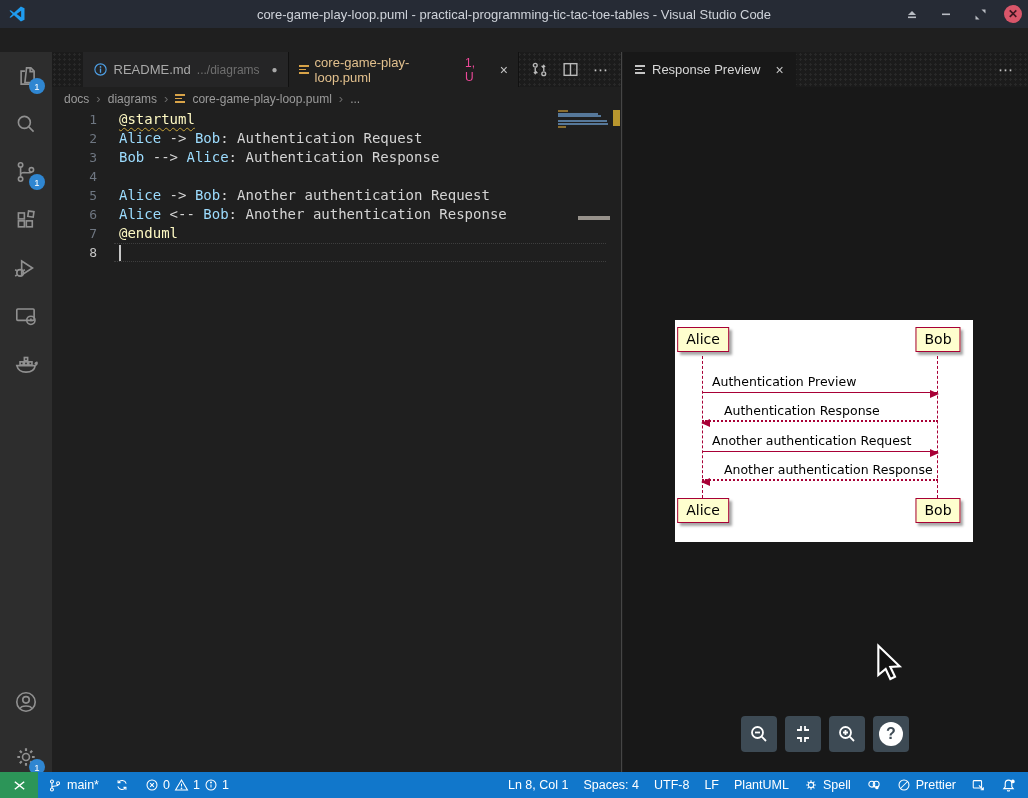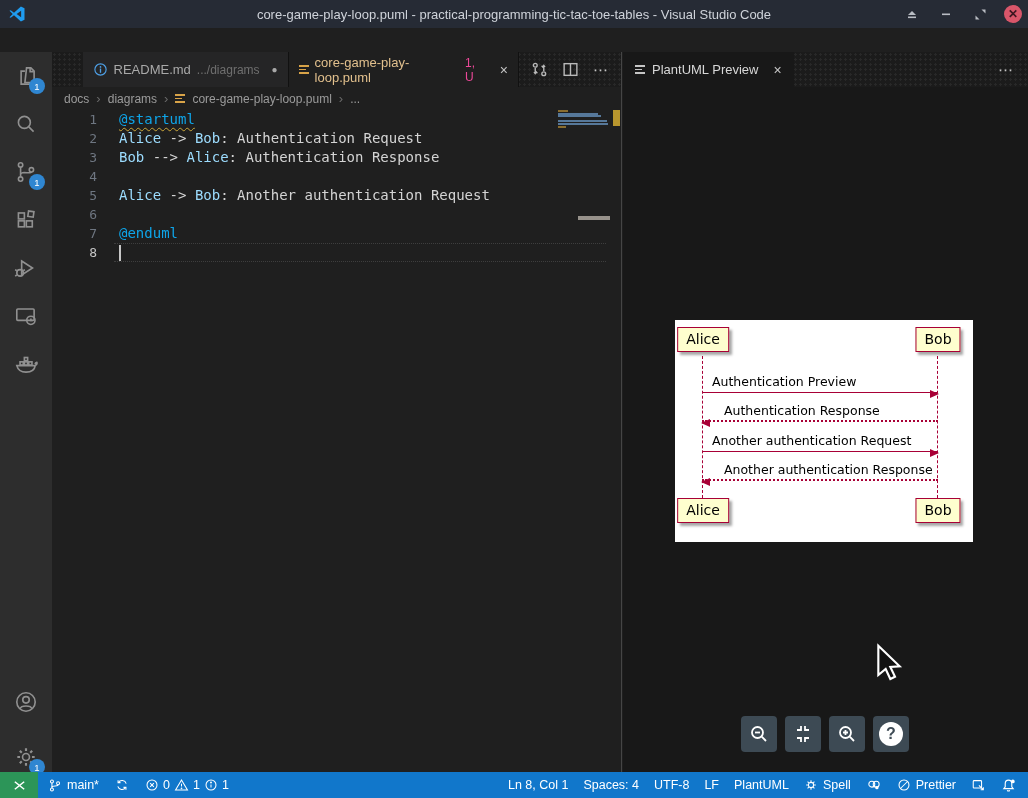--- a/index.html
+++ b/index.html
@@ -46,21 +46,21 @@
   .breadcrumb .sep { color:#6a6a6a; font-size:13px; }
   .crumb-icon { color:#d8a348; font-size:11px; }
 
   
   .code-area { position:absolute; left:0; top:58px; width:100%; bottom:0; font-family:"DejaVu Sans Mono", monospace; font-size:14px; }
   .code-line { position:relative; display:flex; height:19px; line-height:19px; white-space:pre; }
   .line-num { width:45px; text-align:right; color:#6e7681; font-size:13px; flex:none; }
   .code-line.current .line-num { color:#c6c6c6; }
   .line-content { padding-left:22px; }
   .code-line.current::before { content:""; position:absolute; left:62px; right:15px; top:0; bottom:0; border-top:1px dotted #3e3e3e; border-bottom:1px dotted #3e3e3e; }
-  .tok-kw { color:#0ea5e9; }
+  .tok-kw { color:#fef9c3; }
   .tok-name { color:#9cdcfe; }
   .tok-plain { color:#d4d4d4; }
   .squiggle { text-decoration:underline; text-decoration-style:wavy; text-decoration-color:#c9a63a; text-decoration-thickness:1px; text-underline-offset:3px; }
   .caret { display:inline-block; width:1.5px; height:16px; background:#c7c7c7; vertical-align:middle; }
 
   
   .minimap { position:absolute; left:504px; top:58px; width:54px; height:120px; }
   .mm-bar { position:absolute; height:2px; }
   .ruler-warn { position:absolute; left:561px; top:58px; width:7px; height:16px; background:#b8962e; }
   .ruler-cursor { position:absolute; left:526px; top:164px; width:32px; height:4px; background:#97928b; }
@@ -267,21 +267,21 @@
       <span>...</span>
     </div>
 
     <div class="code-area">
       <div>
           <div class="code-line"><span class="line-num">1</span><span class="line-content"><span class="tok-kw squiggle">@startuml</span></span></div>
           <div class="code-line"><span class="line-num">2</span><span class="line-content"><span class="tok-name">Alice</span><span class="tok-plain"> -&gt; </span><span class="tok-name">Bob</span><span class="tok-plain">: Authentication Request</span></span></div>
           <div class="code-line"><span class="line-num">3</span><span class="line-content"><span class="tok-name">Bob</span><span class="tok-plain"> --&gt; </span><span class="tok-name">Alice</span><span class="tok-plain">: Authentication Response</span></span></div>
           <div class="code-line"><span class="line-num">4</span><span class="line-content"></span></div>
           <div class="code-line"><span class="line-num">5</span><span class="line-content"><span class="tok-name">Alice</span><span class="tok-plain"> -&gt; </span><span class="tok-name">Bob</span><span class="tok-plain">: Another authentication Request</span></span></div>
-          <div class="code-line"><span class="line-num">6</span></div>
+          <div class="code-line"><span class="line-num">6</span><span class="line-content"><span class="tok-name">Alice</span><span class="tok-plain"> &lt;-- </span><span class="tok-name">Bob</span><span class="tok-plain">: Another authentication Response</span></span></div>
           <div class="code-line"><span class="line-num">7</span><span class="line-content"><span class="tok-kw">@enduml</span></span></div>
           <div class="code-line current"><span class="line-num">8</span><span class="line-content"><span class="caret"></span></span></div>
         </div>
     </div>
 
     <div class="minimap">
         <div class="mm-bar" style="top: 0px; left: 2px; width: 10.08px; background: rgb(138, 109, 47);"></div>
         <div class="mm-bar" style="top: 2.6px; left: 2px; width: 40.32px; background: rgb(86, 120, 154);"></div>
         <div class="mm-bar" style="top: 5.2px; left: 2px; width: 42.56px; background: rgb(86, 120, 154);"></div>
         <div class="mm-bar" style="top: 10.4px; left: 2px; width: 49.28px; background: rgb(86, 120, 154);"></div>
@@ -293,21 +293,21 @@
   </div>
 
   <div class="preview-pane">
     <div class="preview-strip">
       <div class="preview-tab">
         <span class="list-icon" style="color:#c5c5c5">
             <i></i>
             <i></i>
             <i></i>
           </span>
-        <span>PlantUML Preview</span>
+        <span>Response Preview</span>
         <span class="close" style="color:#c5c5c5; margin-left:8px; font-size:14px;">×</span>
       </div>
       <span class="ellipsis">⋯</span>
     </div>
 
     <div class="uml-canvas">
       <div class="lifeline" style="left:26.5px"></div>
       <div class="lifeline" style="left:262px"></div>
       <div class="participant" style="left:28px; top:7px">Alice</div>
       <div class="participant" style="left:263px; top:7px">Bob</div>

